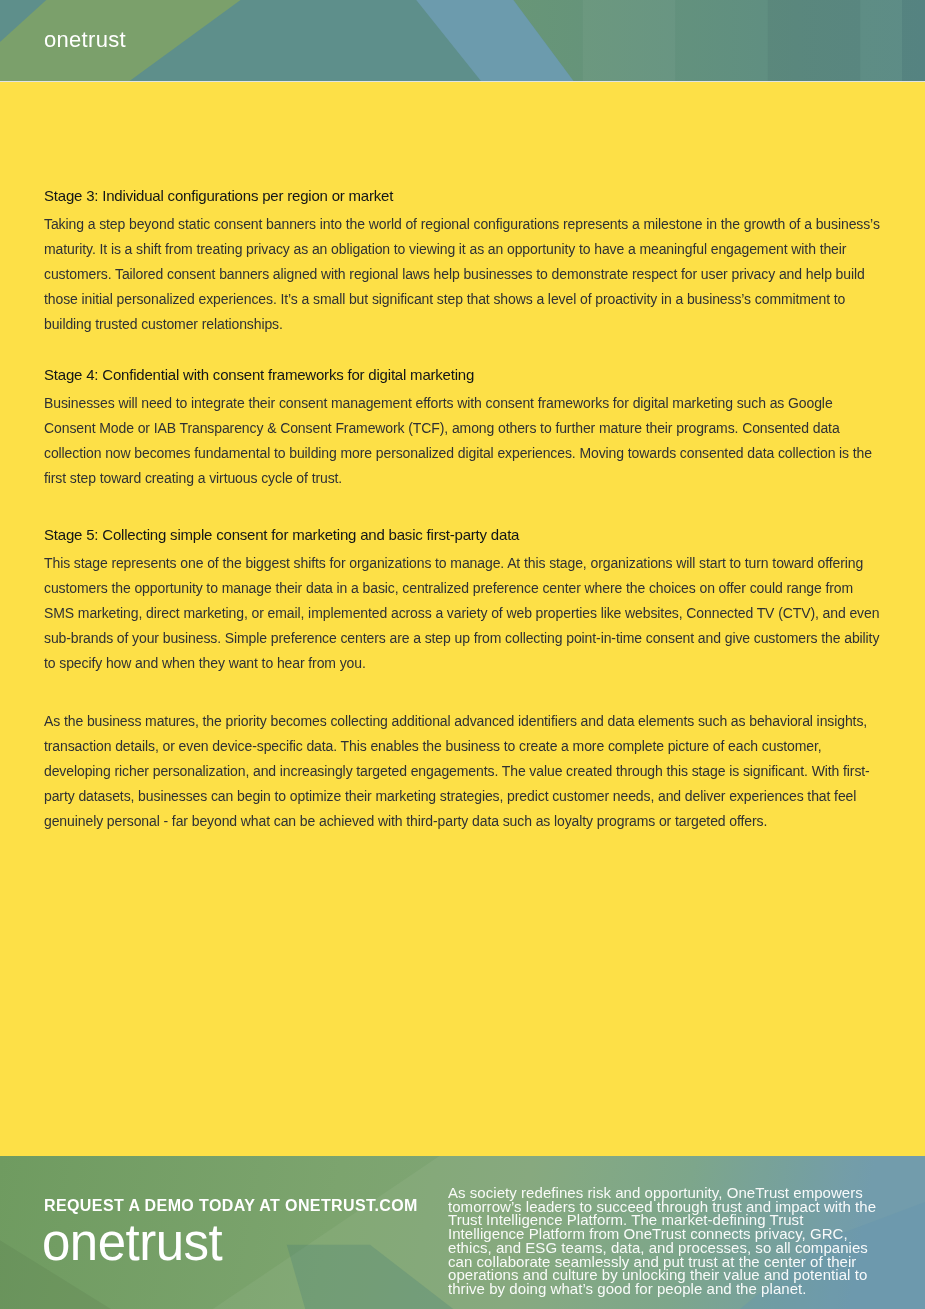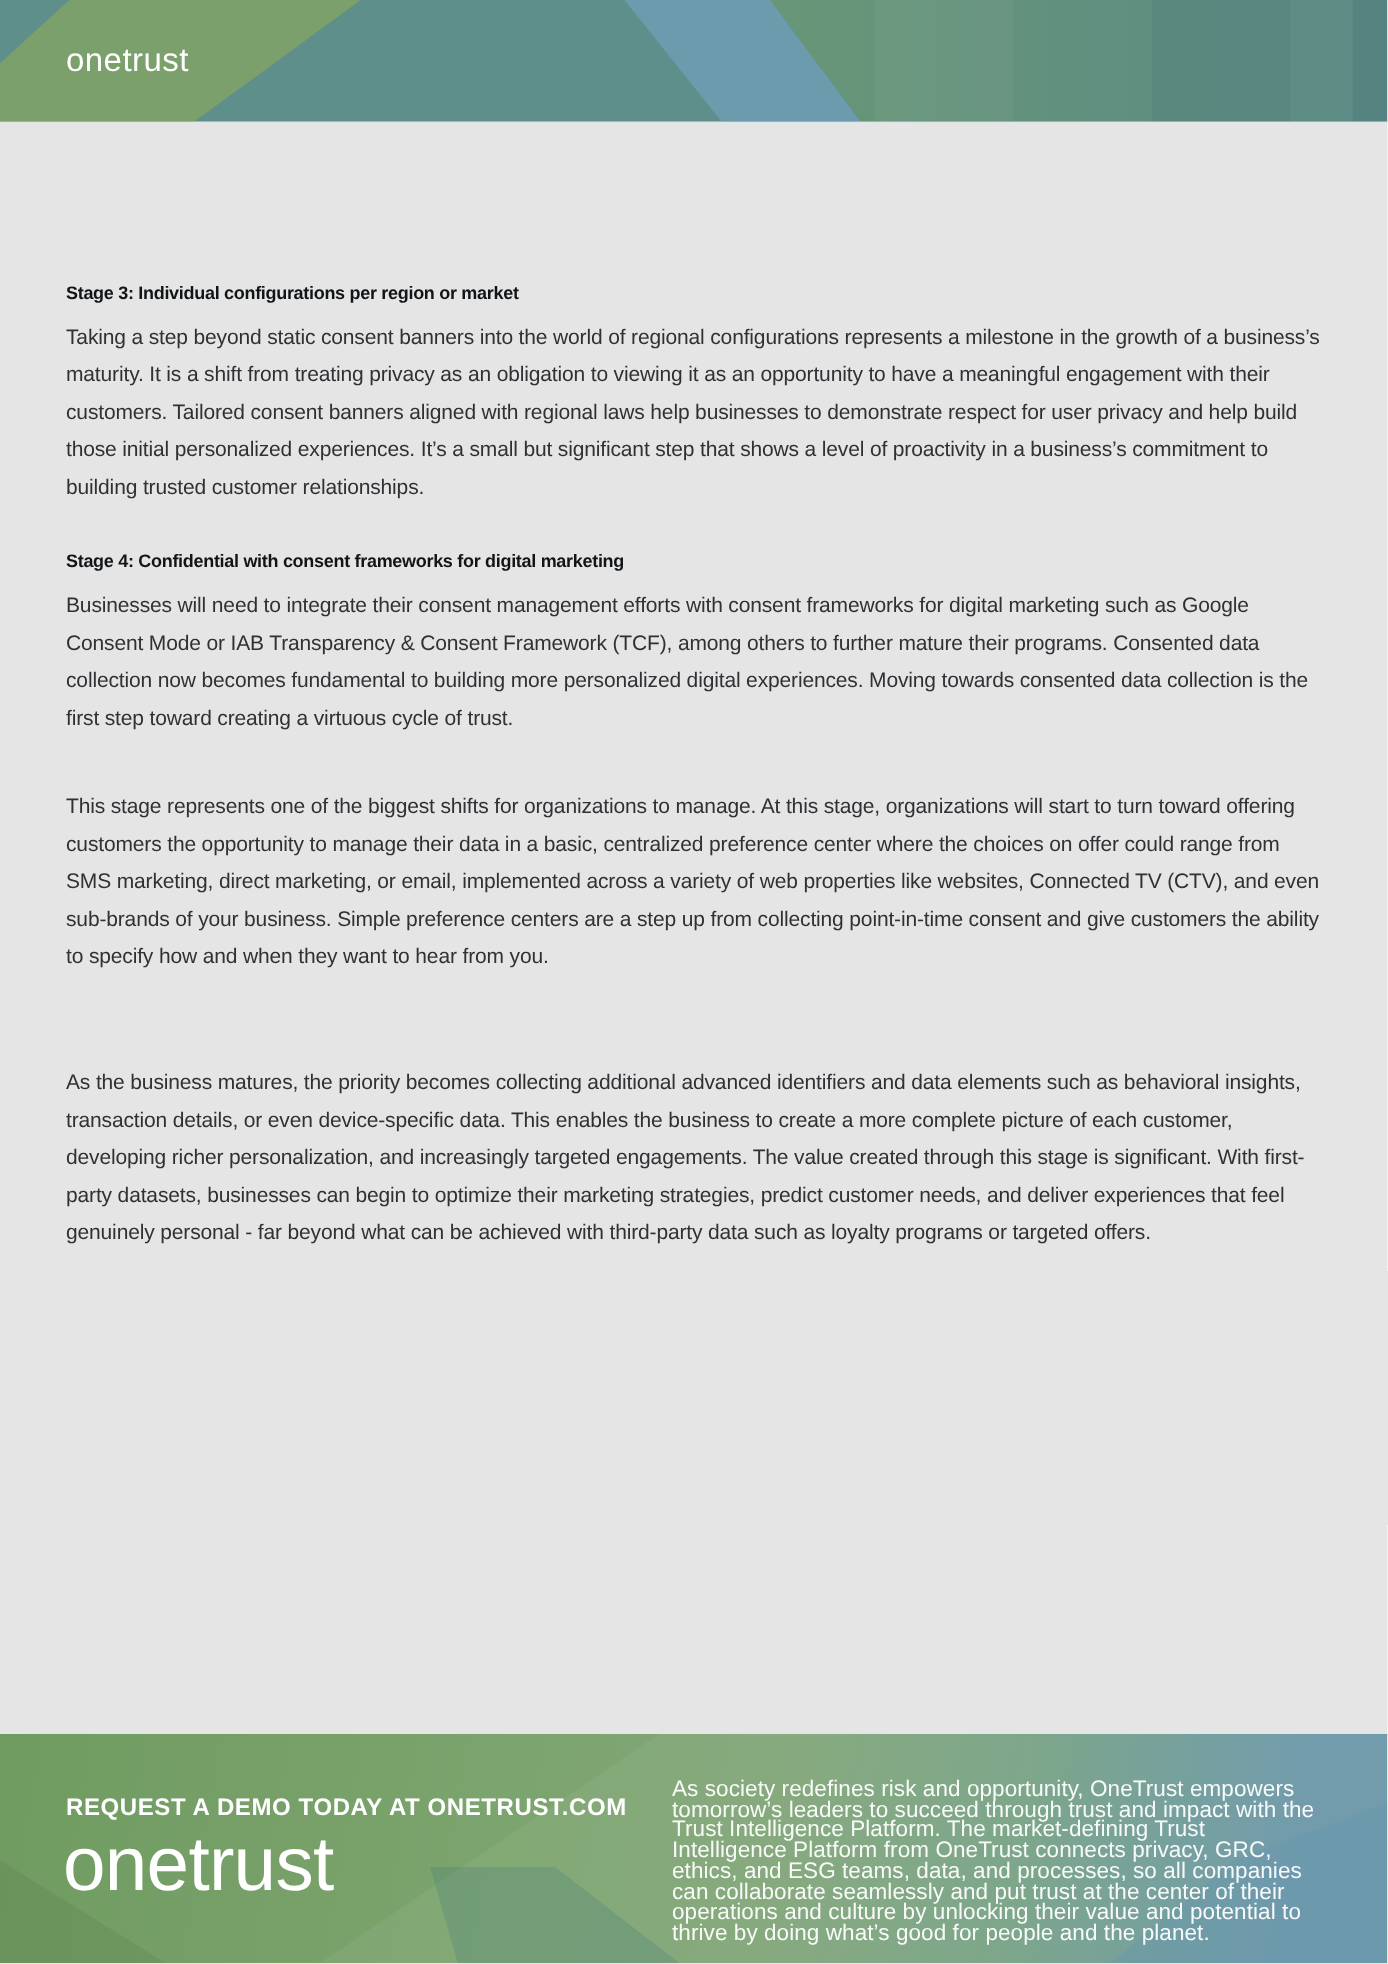--- a/index.html
+++ b/index.html
@@ -1,20 +1,20 @@
 <!DOCTYPE html>
 <html><head>
 <meta charset="utf-8">
 <style>
   * { margin:0; padding:0; box-sizing:border-box; }
   html,body { background:#ffffff; }
   body { font-family:"Liberation Sans","DejaVu Sans",sans-serif; }
   .page{
     position:relative; width:925px; height:1309px; margin:0 auto;
-    background:#e5e5e5; overflow:hidden;
+    background:#fde047; overflow:hidden;
   }
 
   
   .header{
     position:absolute; top:0; left:0; width:925px; height:82px;
     background:#5E8F8B; overflow:hidden; border-bottom:1px solid #e0e4e3;
   }
   .hdr-shape{ position:absolute; inset:0; }
   .hdr-green-left{ background:#7BA06B;
     clip-path:polygon(5% 0, 26% 0, 14% 100%, 0 100%, 0 52%); }
@@ -30,21 +30,21 @@
   .hdr-edge-right{ background:rgba(20,60,80,0.10);
     clip-path:polygon(97.5% 0, 100% 0, 100% 100%, 97.5% 100%); }
   .hdr-logo{
     position:absolute; left:44px; top:29px;
     color:#ffffff; font-size:22px; font-weight:500; letter-spacing:0.3px; line-height:1;
   }
 
   
   .section{ position:absolute; left:44px; right:40px; }
   .section h2{
-    color:#121518; font-size:12px; font-weight:700; letter-spacing:-0.2px;
+    color:#121518; font-size:15px; font-weight:400; letter-spacing:-0.2px;
     line-height:19px; margin-bottom:7px;
   }
   .section p{
     color:#2F3134; font-size:14px; font-weight:400; letter-spacing:-0.1px;
     line-height:25.1px;
   }
   .sec-3{ top:186px; }
   .sec-4{ top:365px; }
   .sec-5{ top:525px; }
   .sec-6{ top:709px; }
@@ -104,20 +104,21 @@
     <h2>Stage 3: Individual configurations per region or market</h2>
     <p>Taking a step beyond static consent banners into the world of regional configurations represents a milestone in the growth of a business’s maturity. It is a shift from treating privacy as an obligation to viewing it as an opportunity to have a meaningful engagement with their customers. Tailored consent banners aligned with regional laws help businesses to demonstrate respect for user privacy and help build those initial personalized experiences. It’s a small but significant step that shows a level of proactivity in a business’s commitment to building trusted customer relationships.</p>
   </div>
 
   <div class="section sec-4">
     <h2>Stage 4: Confidential with consent frameworks for digital marketing</h2>
     <p>Businesses will need to integrate their consent management efforts with consent frameworks for digital marketing such as Google Consent Mode or IAB Transparency &amp; Consent Framework (TCF), among others to further mature their programs. Consented data collection now becomes fundamental to building more personalized digital experiences. Moving towards consented data collection is the first step toward creating a virtuous cycle of trust.</p>
   </div>
 
   <div class="section sec-5">
+    <h2>Stage 5: Collecting simple consent for marketing and basic first-party data</h2>
     <p>This stage represents one of the biggest shifts for organizations to manage. At this stage, organizations will start to turn toward offering customers the opportunity to manage their data in a basic, centralized preference center where the choices on offer could range from SMS marketing, direct marketing, or email, implemented across a variety of web properties like websites, Connected TV (CTV), and even sub-brands of your business. Simple preference centers are a step up from collecting point-in-time consent and give customers the ability to specify how and when they want to hear from you.</p>
   </div>
 
   <div class="section sec-6">
     <p>As the business matures, the priority becomes collecting additional advanced identifiers and data elements such as behavioral insights, transaction details, or even device-specific data. This enables the business to create a more complete picture of each customer, developing richer personalization, and increasingly targeted engagements. The value created through this stage is significant. With first-party datasets, businesses can begin to optimize their marketing strategies, predict customer needs, and deliver experiences that feel genuinely personal - far beyond what can be achieved with third-party data such as loyalty programs or targeted offers.</p>
   </div>
 
   <div class="footer">
     <div class="ftr-shape ftr-light-wedge"></div>
     <div class="ftr-shape ftr-blue-corner"></div>

